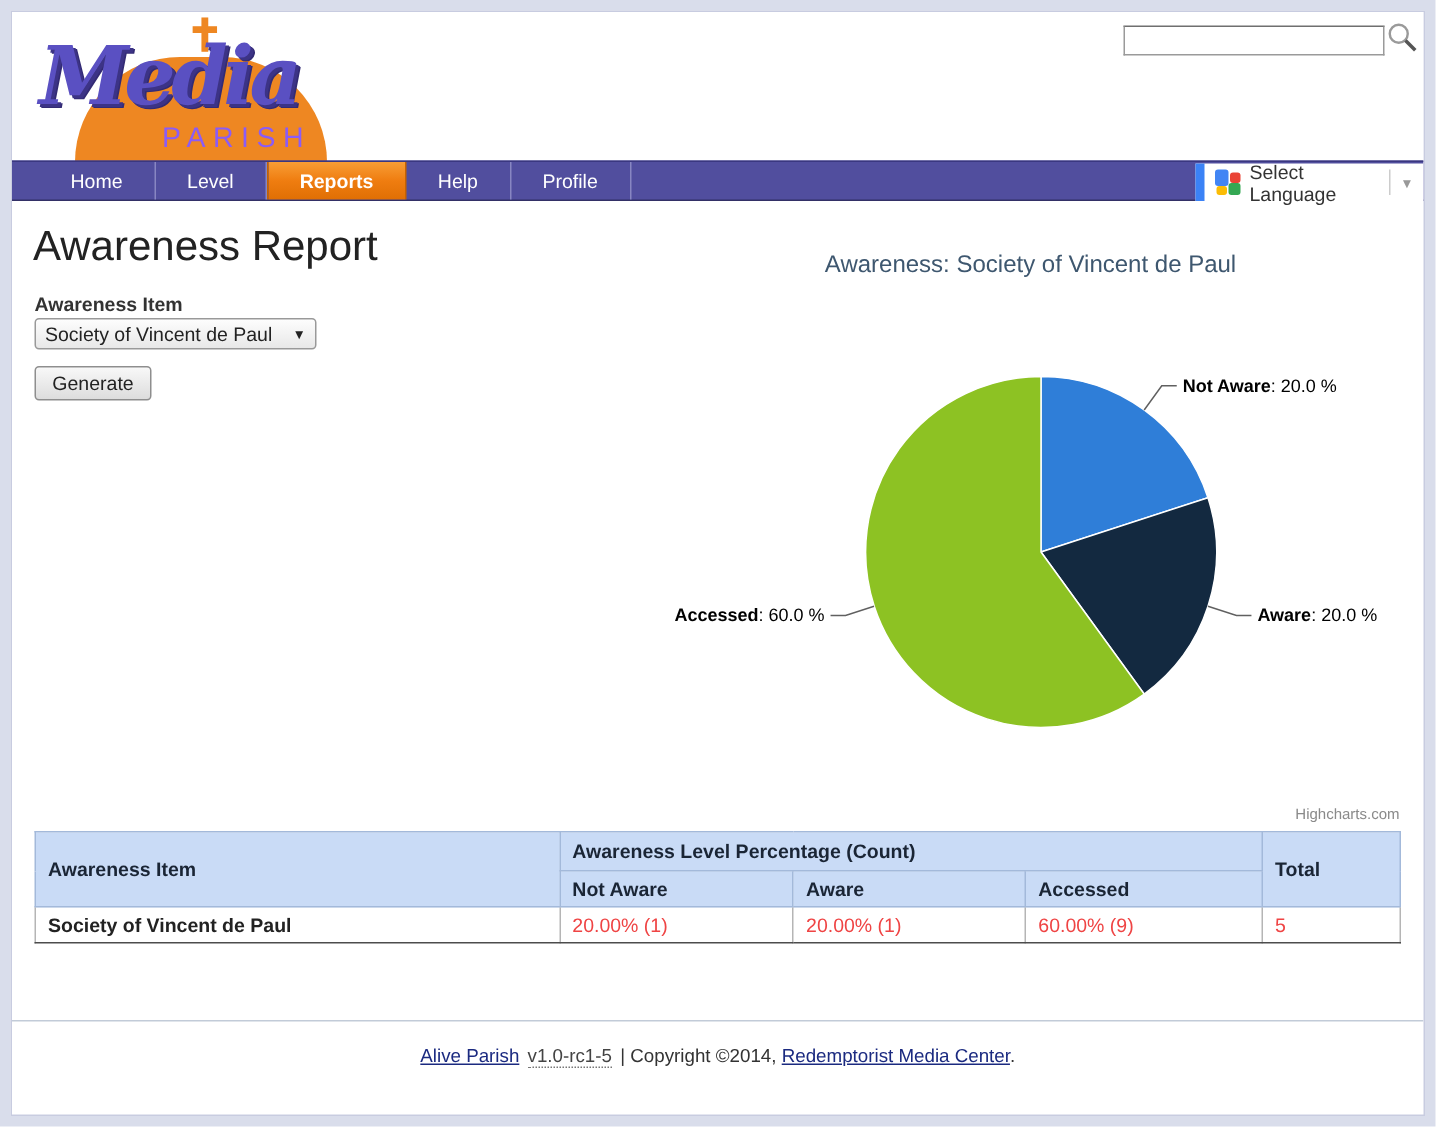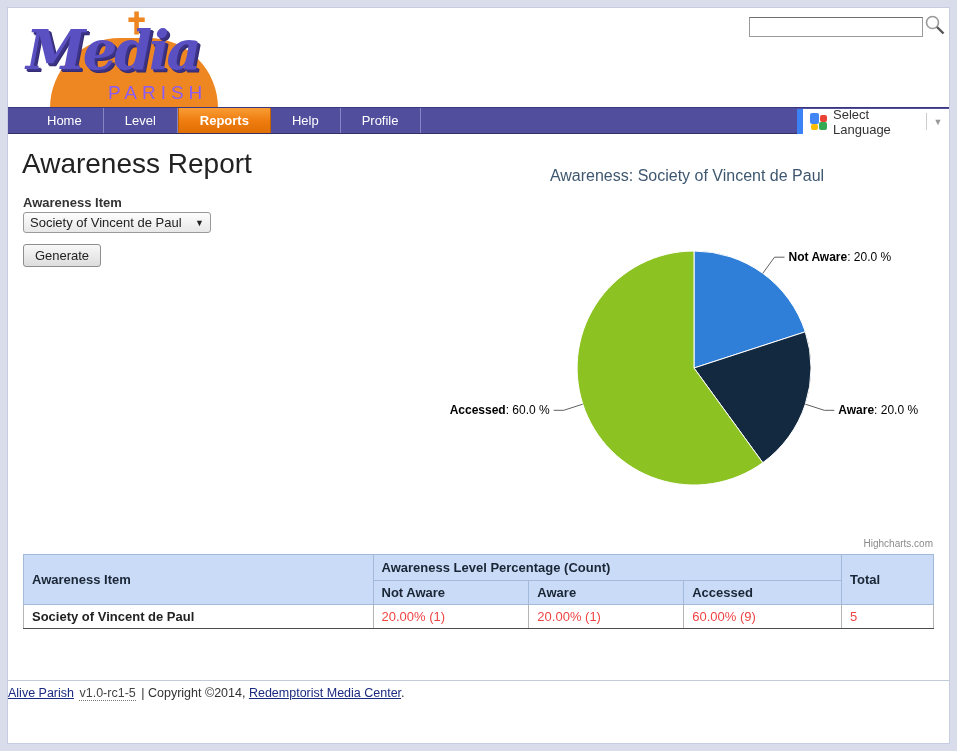--- a/index.html
+++ b/index.html
@@ -83,21 +83,21 @@
   #awareness-table thead tr:last-child th { height:24px; }
   #awareness-table tbody td { border-top:1px solid #4c4c4c; border-bottom:1px solid #4c4c4c; height:24px; }
   #awareness-table .col-item { width:350px; }
   #awareness-table .col-na { width:156px; }
   #awareness-table .col-aw { width:155px; }
   #awareness-table .col-ac { width:158px; }
   #awareness-table .col-total { width:92px; }
   #awareness-table td.item-cell { font-weight:bold; color:#222; }
 
   
-  #footer { border-top:1px solid #c2cbd8; height:39px; padding-top:5px;
+  #footer { border-top:1px solid #c2cbd8; height:39px; text-align:center; padding-top:16px;
             font-size:12.5px; color:#333; }
   #footer a { color:#1b2a80; text-decoration:underline; cursor:pointer; }
   #footer .version { color:#444; border-bottom:1px dotted #777; margin:0 2px; }
 </style>
 </head>
 <body>
 
 <div id="page">
 
   <div id="header">

